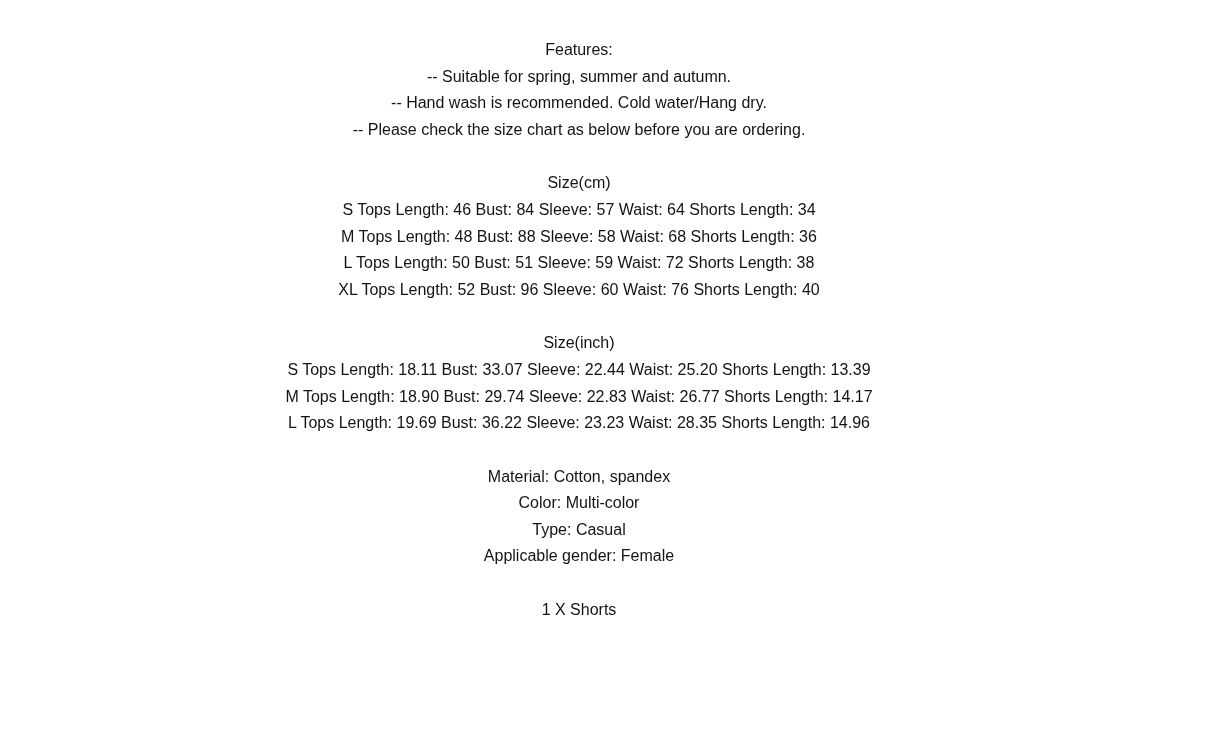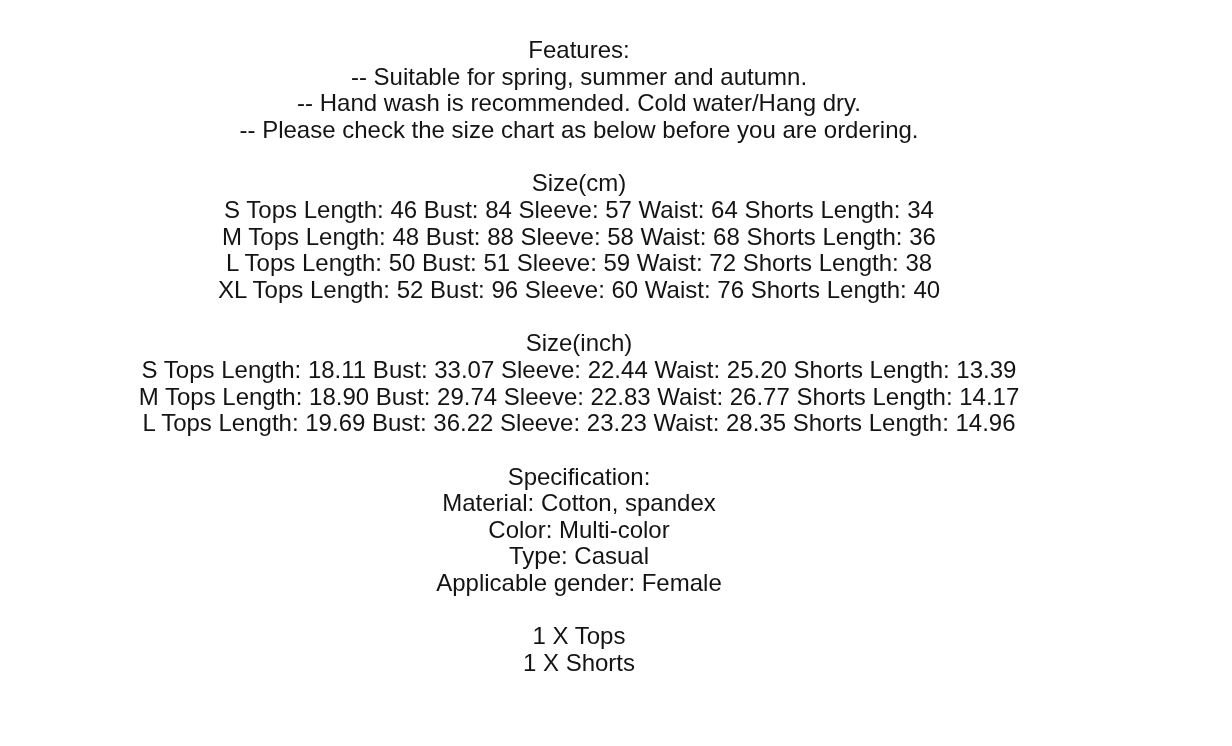--- a/index.html
+++ b/index.html
@@ -9,21 +9,21 @@
   }
   .doc {
     width: 1185px;
     height: 746px;
     box-sizing: border-box;
     padding-top: 37px;
     padding-right: 27px;
     overflow: hidden;
     text-align: center;
     font-family: "Liberation Sans", "DejaVu Sans", sans-serif;
-    font-size: 24px;
+    font-size: 16px;
     line-height: 26.66px;
     color: #141414;
   }
   .section {
     margin: 0 0 26.66px 0;
   }
   .section:last-child {
     margin-bottom: 0;
   }
   .line {
@@ -51,25 +51,23 @@
   </div>
 
   <div class="section">
     <div class="line">Size(inch)</div>
     <div class="line">S Tops Length: 18.11 Bust: 33.07 Sleeve: 22.44 Waist: 25.20 Shorts Length: 13.39</div>
     <div class="line">M Tops Length: 18.90 Bust: 29.74 Sleeve: 22.83 Waist: 26.77 Shorts Length: 14.17</div>
     <div class="line">L Tops Length: 19.69 Bust: 36.22 Sleeve: 23.23 Waist: 28.35 Shorts Length: 14.96</div>
   </div>
 
   <div class="section">
-    <div class="line">Specification:</div>
     <div class="line">Material: Cotton, spandex</div>
     <div class="line">Color: Multi-color</div>
     <div class="line">Type: Casual</div>
     <div class="line">Applicable gender: Female</div>
   </div>
 
   <div class="section">
-    <div class="line">1 X Tops</div>
     <div class="line">1 X Shorts</div>
   </div>
 
 </div>
 
 </body></html>

